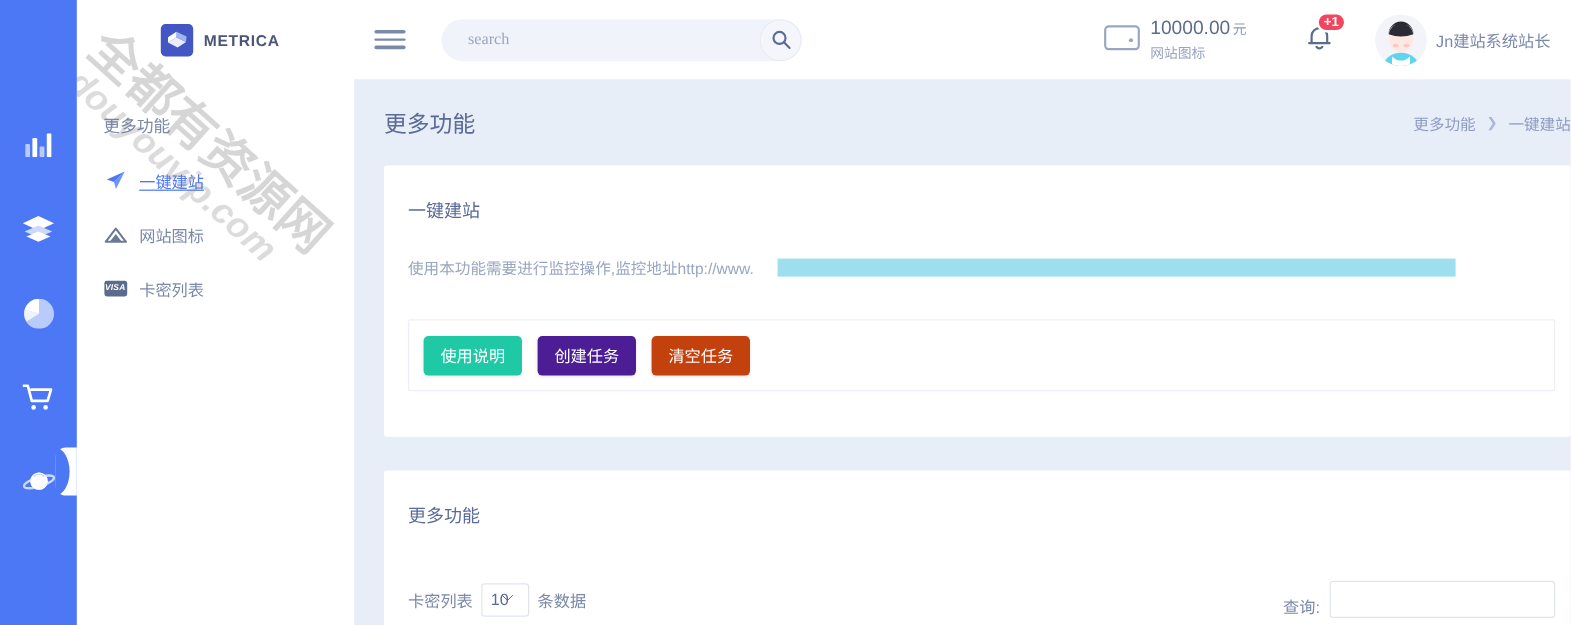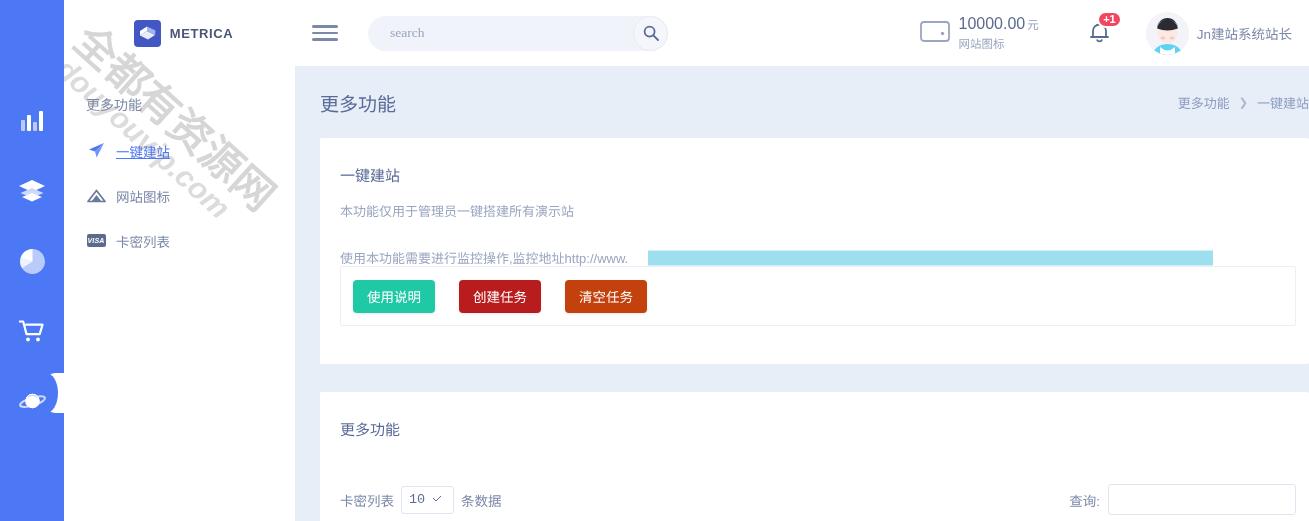--- a/index.html
+++ b/index.html
@@ -190,61 +190,61 @@
   .redact {
     position: absolute; top: 50%; transform: translateY(-50%);
     left: 308px; width: 565px; height: 15px;
     background: #8cd9ec; opacity: .85;
   }
   .btn-box {
     position: absolute; left: 20px; top: 128px;
     width: 956px; height: 60px;
     border: 1px solid #eceff6;
     border-radius: 2px;
-    display: flex; align-items: center; gap: 24px;
+    display: flex; align-items: center; gap: 13px;
     padding-left: 12px;
   }
   .btn {
     border: none; outline: none; cursor: pointer;
     height: 33px; padding: 0 14px;
     border-radius: 4px;
     font-size: 13.5px; color: #fff;
     font-family: inherit;
     box-shadow: 0 1px 3px rgba(0,0,0,.09);
   }
   .btn-teal { background: #20c9a6; }
-  .btn-blue { background: #b91c1c; }
+  .btn-blue { background: #4c1d95; }
   .btn-red  { background: #c2410c; }
 
   .table-ctl {
     position: absolute; left: 20px; top: 92px;
     width: 956px;
     display: flex; align-items: center;
     font-size: 13.5px; color: #7b88a8;
   }
   .len-label { }
   .len-select {
     margin: 0 7px;
-    height: 28px; width: 53px;
+    height: 28px; width: 40px;
     border: 1px solid #dfe5f0; border-radius: 3px;
     background: #fff;
     font-size: 13.5px; color: #5a6a99;
-    font-family: Liberation Mono, monospace;
+    font-family: Liberation Sans, sans-serif;
     padding-left: 7px;
     outline: none; cursor: pointer;
     appearance: none; -webkit-appearance: none;
     background-image:
       linear-gradient(45deg, transparent 50%, #5a6a99 50%, #5a6a99 58%, transparent 58%),
       linear-gradient(135deg, transparent 42%, #5a6a99 42%, #5a6a99 50%, transparent 50%);
     background-position: calc(100% - 17px) 9px, calc(100% - 12px) 9px;
     background-size: 5px 5px, 5px 5px;
     background-repeat: no-repeat;
   }
   .filter-group {
-    margin-left: auto; display: flex; align-items: center; gap: 8px;
+    margin-left: auto; display: flex; align-items: flex-end; gap: 8px;
   }
   .filter-label { font-size: 13.5px; color: #7b88a8; }
   .filter-input {
     width: 188px; height: 31px;
     border: 1px solid #dfe5f0; border-radius: 3px;
     outline: none; background: #fff;
     font-family: inherit; font-size: 13px; color: #5a6a99;
     padding: 0 8px;
   }
 
@@ -451,21 +451,20 @@
       <div class="page-title">更多功能</div>
       <div class="breadcrumb">
         <span>更多功能</span>
         <span class="sep">❯</span>
         <span class="crumb-current">一键建站</span>
       </div>
     </div>
 
     <section class="card card-1">
       <div class="card-title">一键建站</div>
-      <div class="card-sub">本功能仅用于管理员一键搭建所有演示站</div>
       <div class="card-note">
         <span>使用本功能需要进行监控操作,监控地址http://www.</span>
         <span class="redact"></span>
       </div>
 
       <div class="btn-box">
         <button class="btn btn-teal">使用说明</button>
         <button class="btn btn-blue">创建任务</button>
         <button class="btn btn-red">清空任务</button>
       </div>

